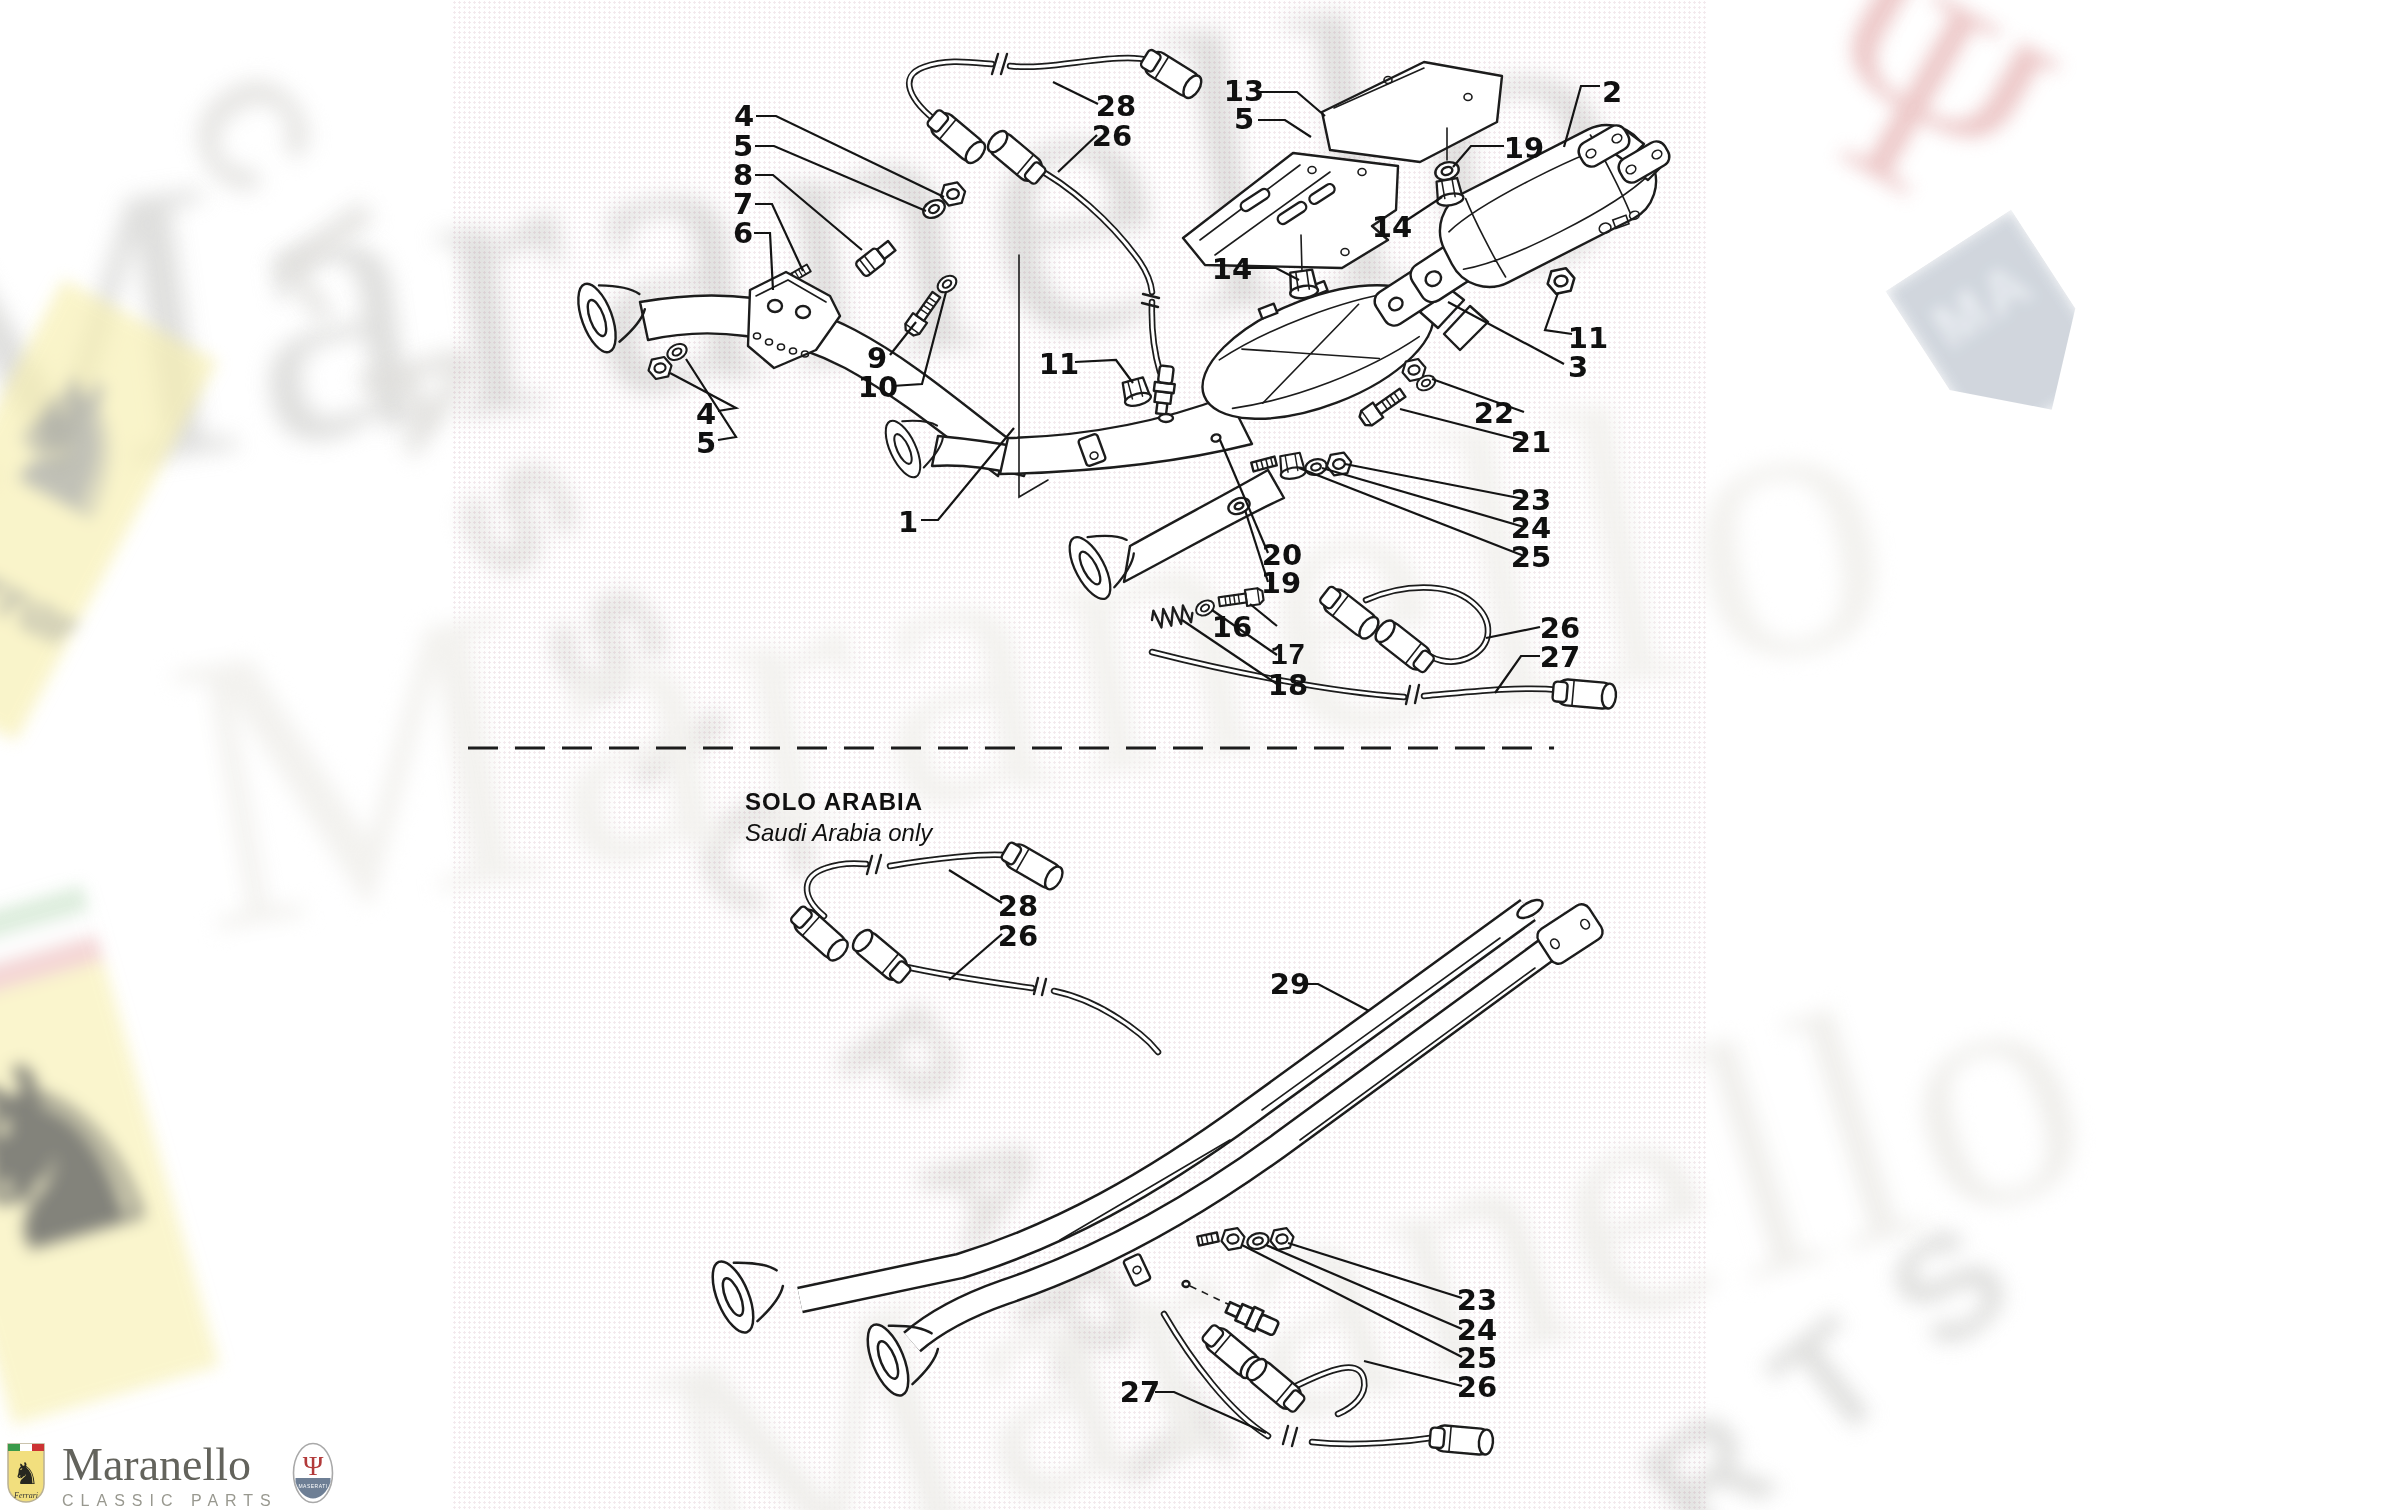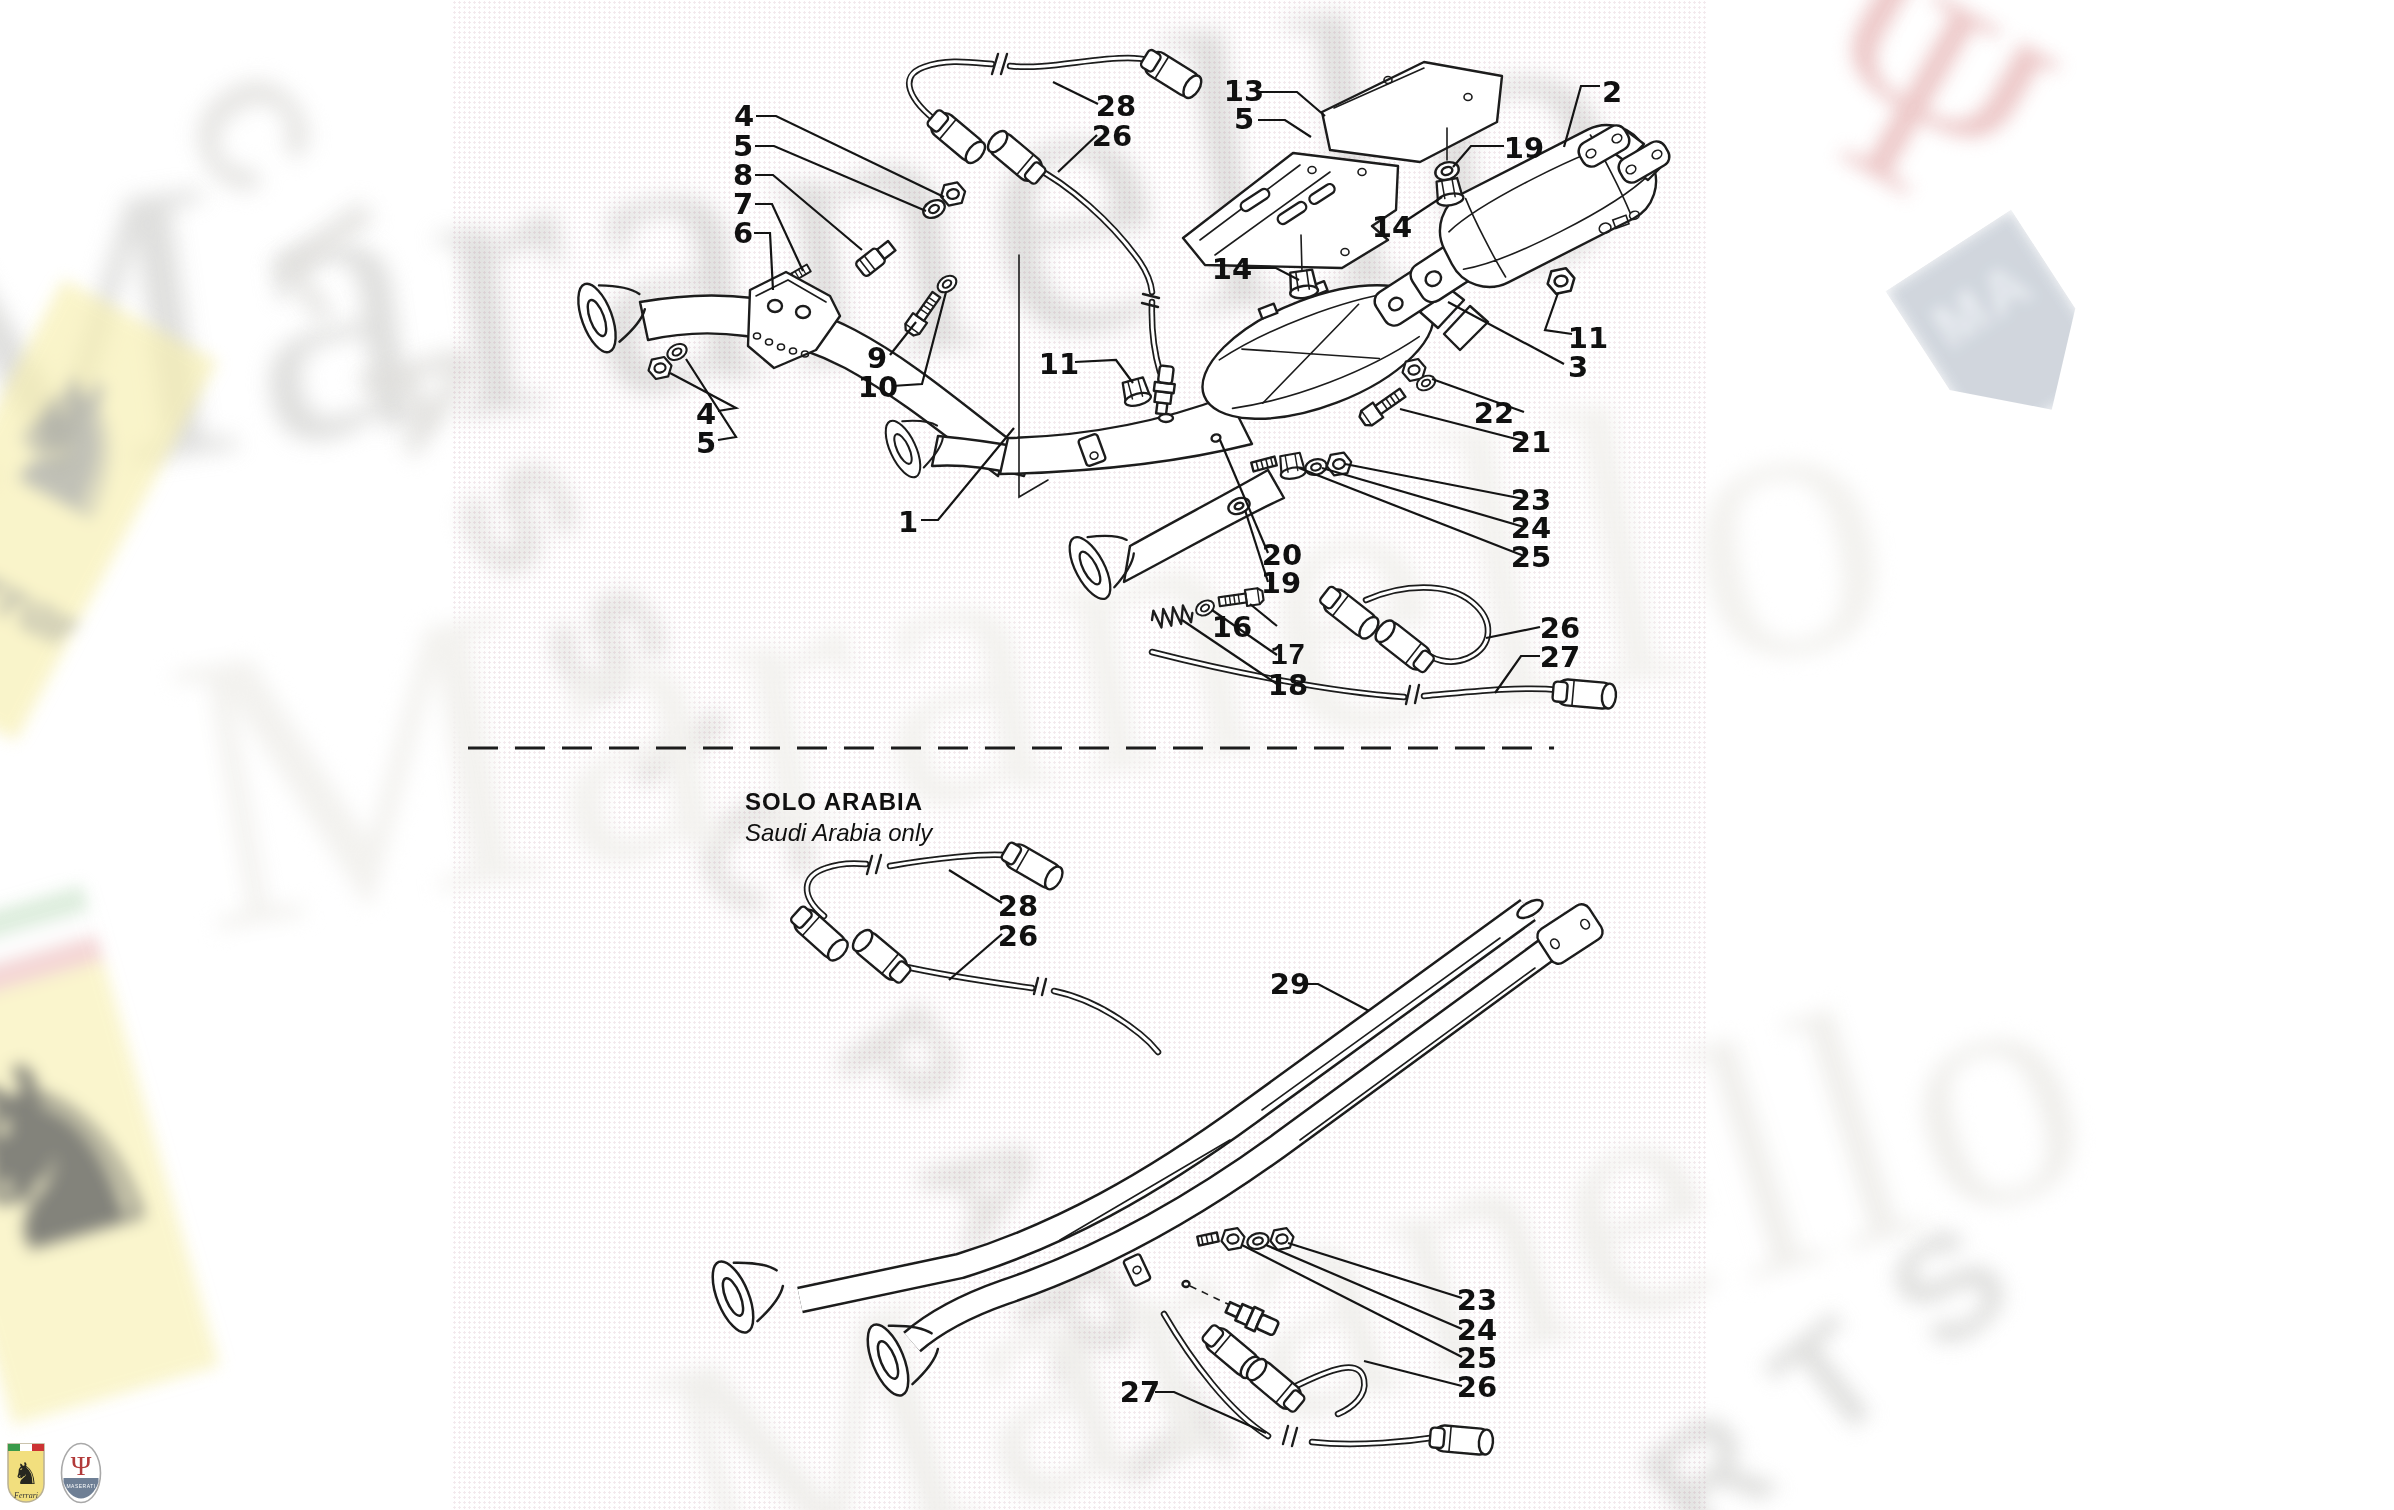--- a/index.html
+++ b/index.html
@@ -463,20 +463,24 @@
 
   <div id="brandbar">
     <svg width="40" height="62" viewBox="0 0 40 62">
       <path d="M2,2 h36 v40 c0,12 -10,18 -18,18 c-8,0 -18,-6 -18,-18 Z" fill="#f2df7e" stroke="#b9b093" stroke-width="1.5"></path>
       <rect x="2" y="2" width="12" height="7" fill="#3a9a4a"></rect>
       <rect x="14" y="2" width="12" height="7" fill="#ffffff"></rect>
       <rect x="26" y="2" width="12" height="7" fill="#cc3333"></rect>
       <text x="20" y="42" font-size="30" text-anchor="middle" fill="#27271f" font-family="DejaVu Sans, sans-serif">♞</text>
       <text x="20" y="56" font-size="8" text-anchor="middle" fill="#333" font-style="italic" font-family="Liberation Serif, serif">Ferrari</text>
     </svg>
+    <div id="brand-text">
+      <div id="brand-name">Maranello</div>
+      <div id="brand-sub">CLASSIC PARTS</div>
+    </div>
     <svg id="maserati-oval" width="42" height="62" viewBox="0 0 42 62">
       <ellipse cx="21" cy="31" rx="19.5" ry="29.5" fill="#ffffff" stroke="#a9a9a9" stroke-width="1.6"></ellipse>
       <path d="M3.5,40 a19.5,29.5 0 0 0 35,0 l0,-4 -35,0 Z" fill="#6e7f95"></path>
       <text x="21" y="45.5" font-size="5" text-anchor="middle" fill="#ffffff" letter-spacing="0.5" font-family="Liberation Sans, sans-serif">MASERATI</text>
       <text x="21" y="33" font-size="28" text-anchor="middle" fill="#b23a3a" font-family="Liberation Serif, serif">Ψ</text>
     </svg>
   </div>
 
 </div>
 

